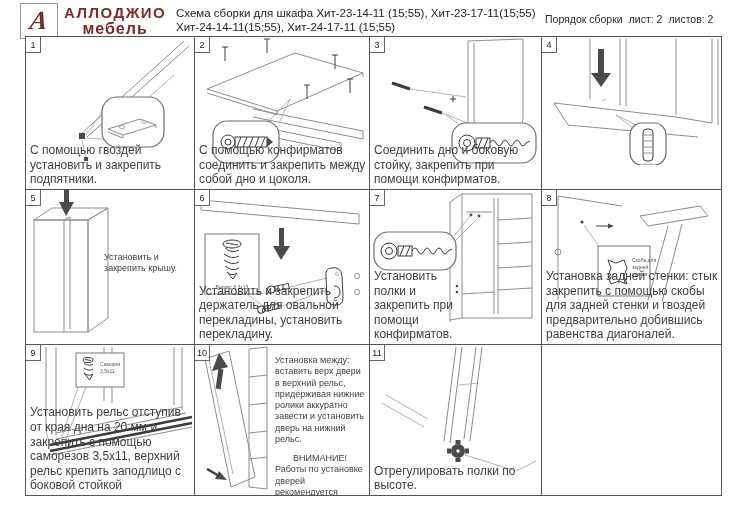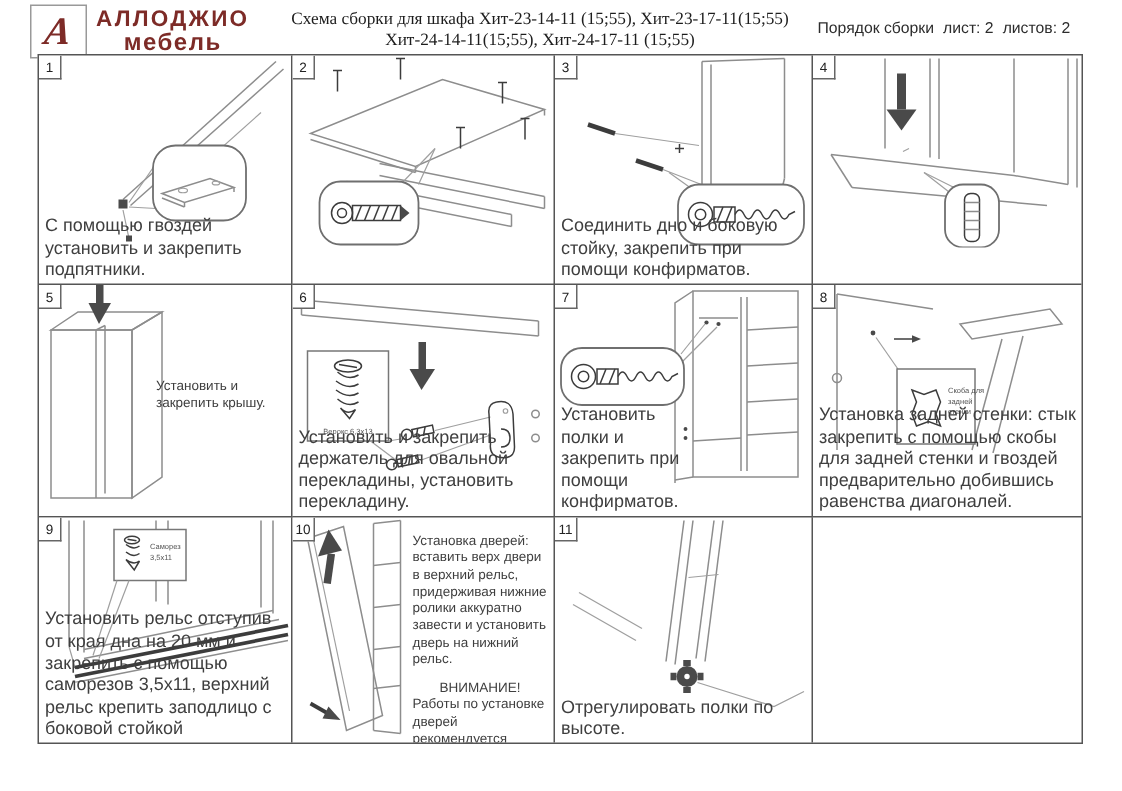--- a/index.html
+++ b/index.html
@@ -4,21 +4,21 @@
 <style>
   html,body{margin:0;padding:0;background:#fff;}
   body{width:748px;height:527px;position:relative;font-family:"Liberation Sans",sans-serif;color:#3a3a3a;overflow:hidden;}
   
   .header{position:absolute;left:0;top:0;width:748px;height:36px;}
   .logo-box{position:absolute;left:20px;top:3px;width:36px;height:34px;border:1px solid #999;display:flex;align-items:center;justify-content:center;}
   .logo-glyph{font-family:"Liberation Serif",serif;font-style:italic;font-weight:bold;font-size:26px;color:#7d2b27;line-height:1;transform:skewX(-8deg);}
   .brand{position:absolute;left:64px;top:5px;text-align:center;color:#7d2b27;font-weight:bold;line-height:1.05;}
   .brand-main{font-size:15px;letter-spacing:1.5px;}
   .brand-sub{font-size:16px;letter-spacing:1px;}
-  .doc-title{position:absolute;left:176px;top:6px;width:368px;font-family:Liberation Serif, serif;font-size:11.5px;color:#1d1d1d;line-height:14px;text-align:center;}
+  .doc-title{position:absolute;left:176px;top:6px;width:368px;font-family:Liberation Sans, sans-serif;font-size:11.5px;color:#1d1d1d;line-height:14px;}
   .sheet-info{position:absolute;left:545px;top:13px;font-size:10.5px;color:#2c2c2c;white-space:nowrap;}
   .sheet-info span{margin-right:6px;}
   
   .grid{position:absolute;left:25px;top:36px;width:695px;height:458px;border:1px solid #555;display:grid;grid-template-columns:169px 175px 172px 179px;grid-template-rows:153px 155px 150px;background:#fff;}
   .cell{position:relative;border-right:1px solid #555;border-bottom:1px solid #555;overflow:hidden;}
   .cell:nth-child(4n){border-right:none;}
   .cell:nth-child(n+9){border-bottom:none;}
   .num{position:absolute;left:0;top:0;width:14px;height:15px;border-right:1px solid #666;border-bottom:1px solid #666;background:#fff;font-size:9px;color:#222;display:flex;align-items:center;justify-content:center;z-index:2;}
   .caption{position:absolute;left:4px;right:3px;bottom:2px;font-size:12px;line-height:1.22;color:#3f3f3f;z-index:2;}
   .art{position:absolute;left:0;top:0;}
@@ -119,20 +119,21 @@
         <circle class="dk" cx="33" cy="105" r="3"></circle>
         <rect class="dk" x="40" y="100" width="32" height="10"></rect>
         <line class="dk" x1="46" y1="100" x2="42" y2="110"></line>
         <line class="dk" x1="52" y1="100" x2="48" y2="110"></line>
         <line class="dk" x1="58" y1="100" x2="54" y2="110"></line>
         <line class="dk" x1="64" y1="100" x2="60" y2="110"></line>
         <line class="dk" x1="70" y1="100" x2="66" y2="110"></line>
         <polygon class="fillDk" points="72,100 78,105 72,110"></polygon>
       </g>
     </svg>
+    <div class="caption">С помощью конфирматов соединить и закрепить между собой дно и цоколя.</div>
   </div>
 
   <div class="cell">
     <div class="num">3</div>
     <svg class="art" width="172" height="128" viewBox="0 0 172 128">
       <g>
         <line class="lt" x1="98" y1="4" x2="98" y2="92"></line>
         <line class="lt" x1="104" y1="6" x2="104" y2="94"></line>
         <line class="lt" x1="153" y1="2" x2="153" y2="82"></line>
         <line class="lt" x1="98" y1="4" x2="153" y2="2"></line>
@@ -381,21 +382,21 @@
       <g>
         <rect class="fillDk" x="22" y="24" width="5" height="20" transform="rotate(8 24 34)"></rect>
         <polygon class="fillDk" points="17,26 33,22 24,8"></polygon>
       </g>
       <g>
         <line class="dk" x1="12" y1="124" x2="26" y2="132" stroke-width="2.5"></line>
         <polygon class="fillDk" points="24,126 32,135 20,134"></polygon>
       </g>
     </svg>
     <div class="caption-right" style="left:80px;top:10px;width:90px;">
-      <div>Установка дверей:</div>
+      <div>Установка между:</div>
       <div>вставить верх двери в верхний рельс, придерживая нижние ролики аккуратно завести и установить дверь на нижний рельс.</div>
       <div class="warn">ВНИМАНИЕ!</div>
       <div>Работы по установке дверей рекомендуется производить вдвоем.</div>
     </div>
   </div>
 
   <div class="cell">
     <div class="num">11</div>
     <svg class="art" width="172" height="130" viewBox="0 0 172 130">
       <g>

